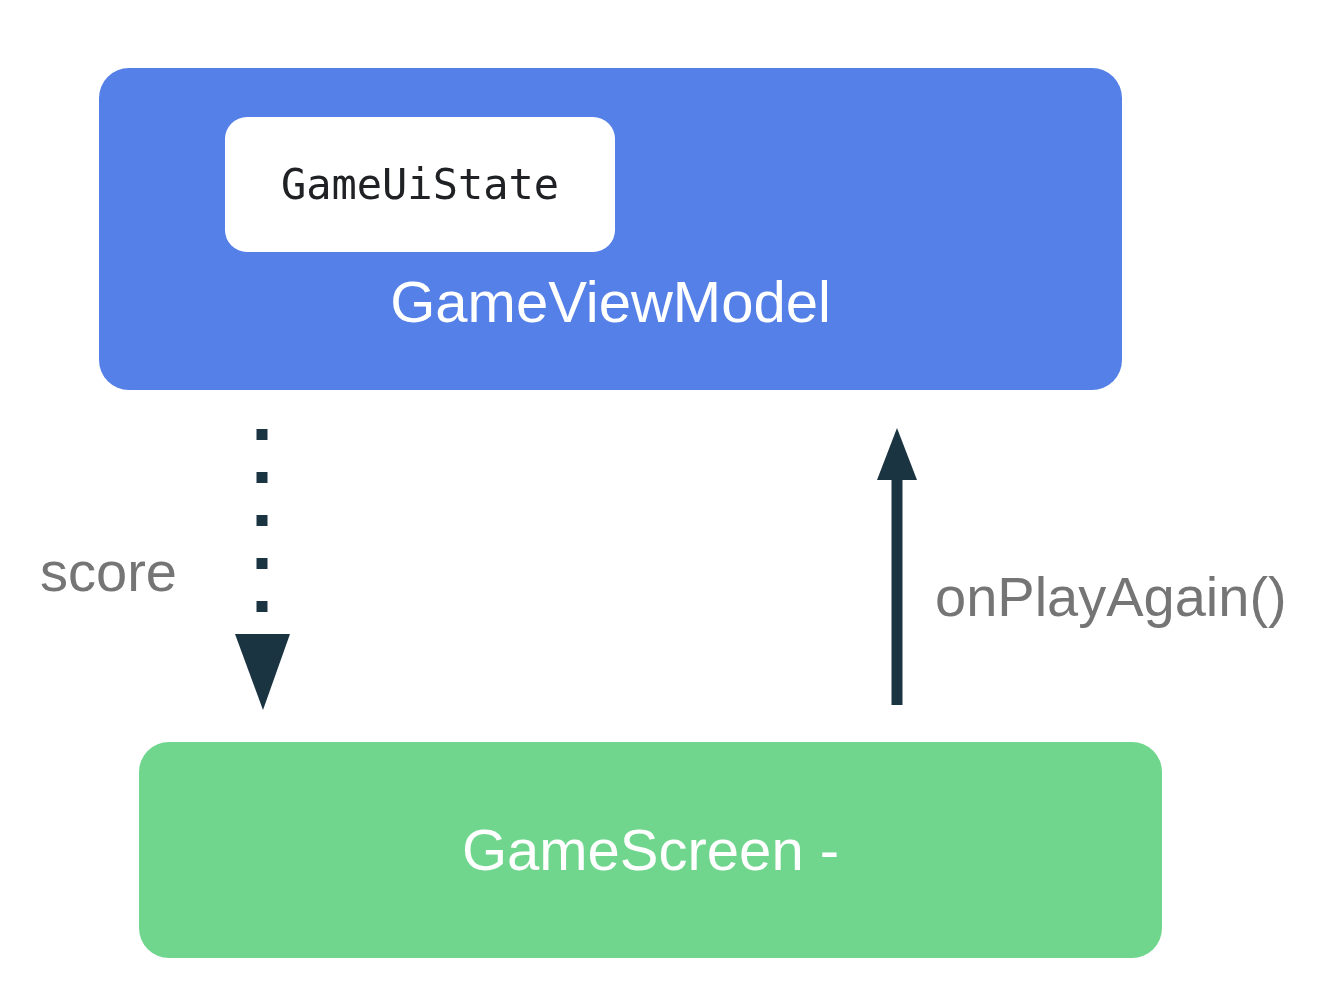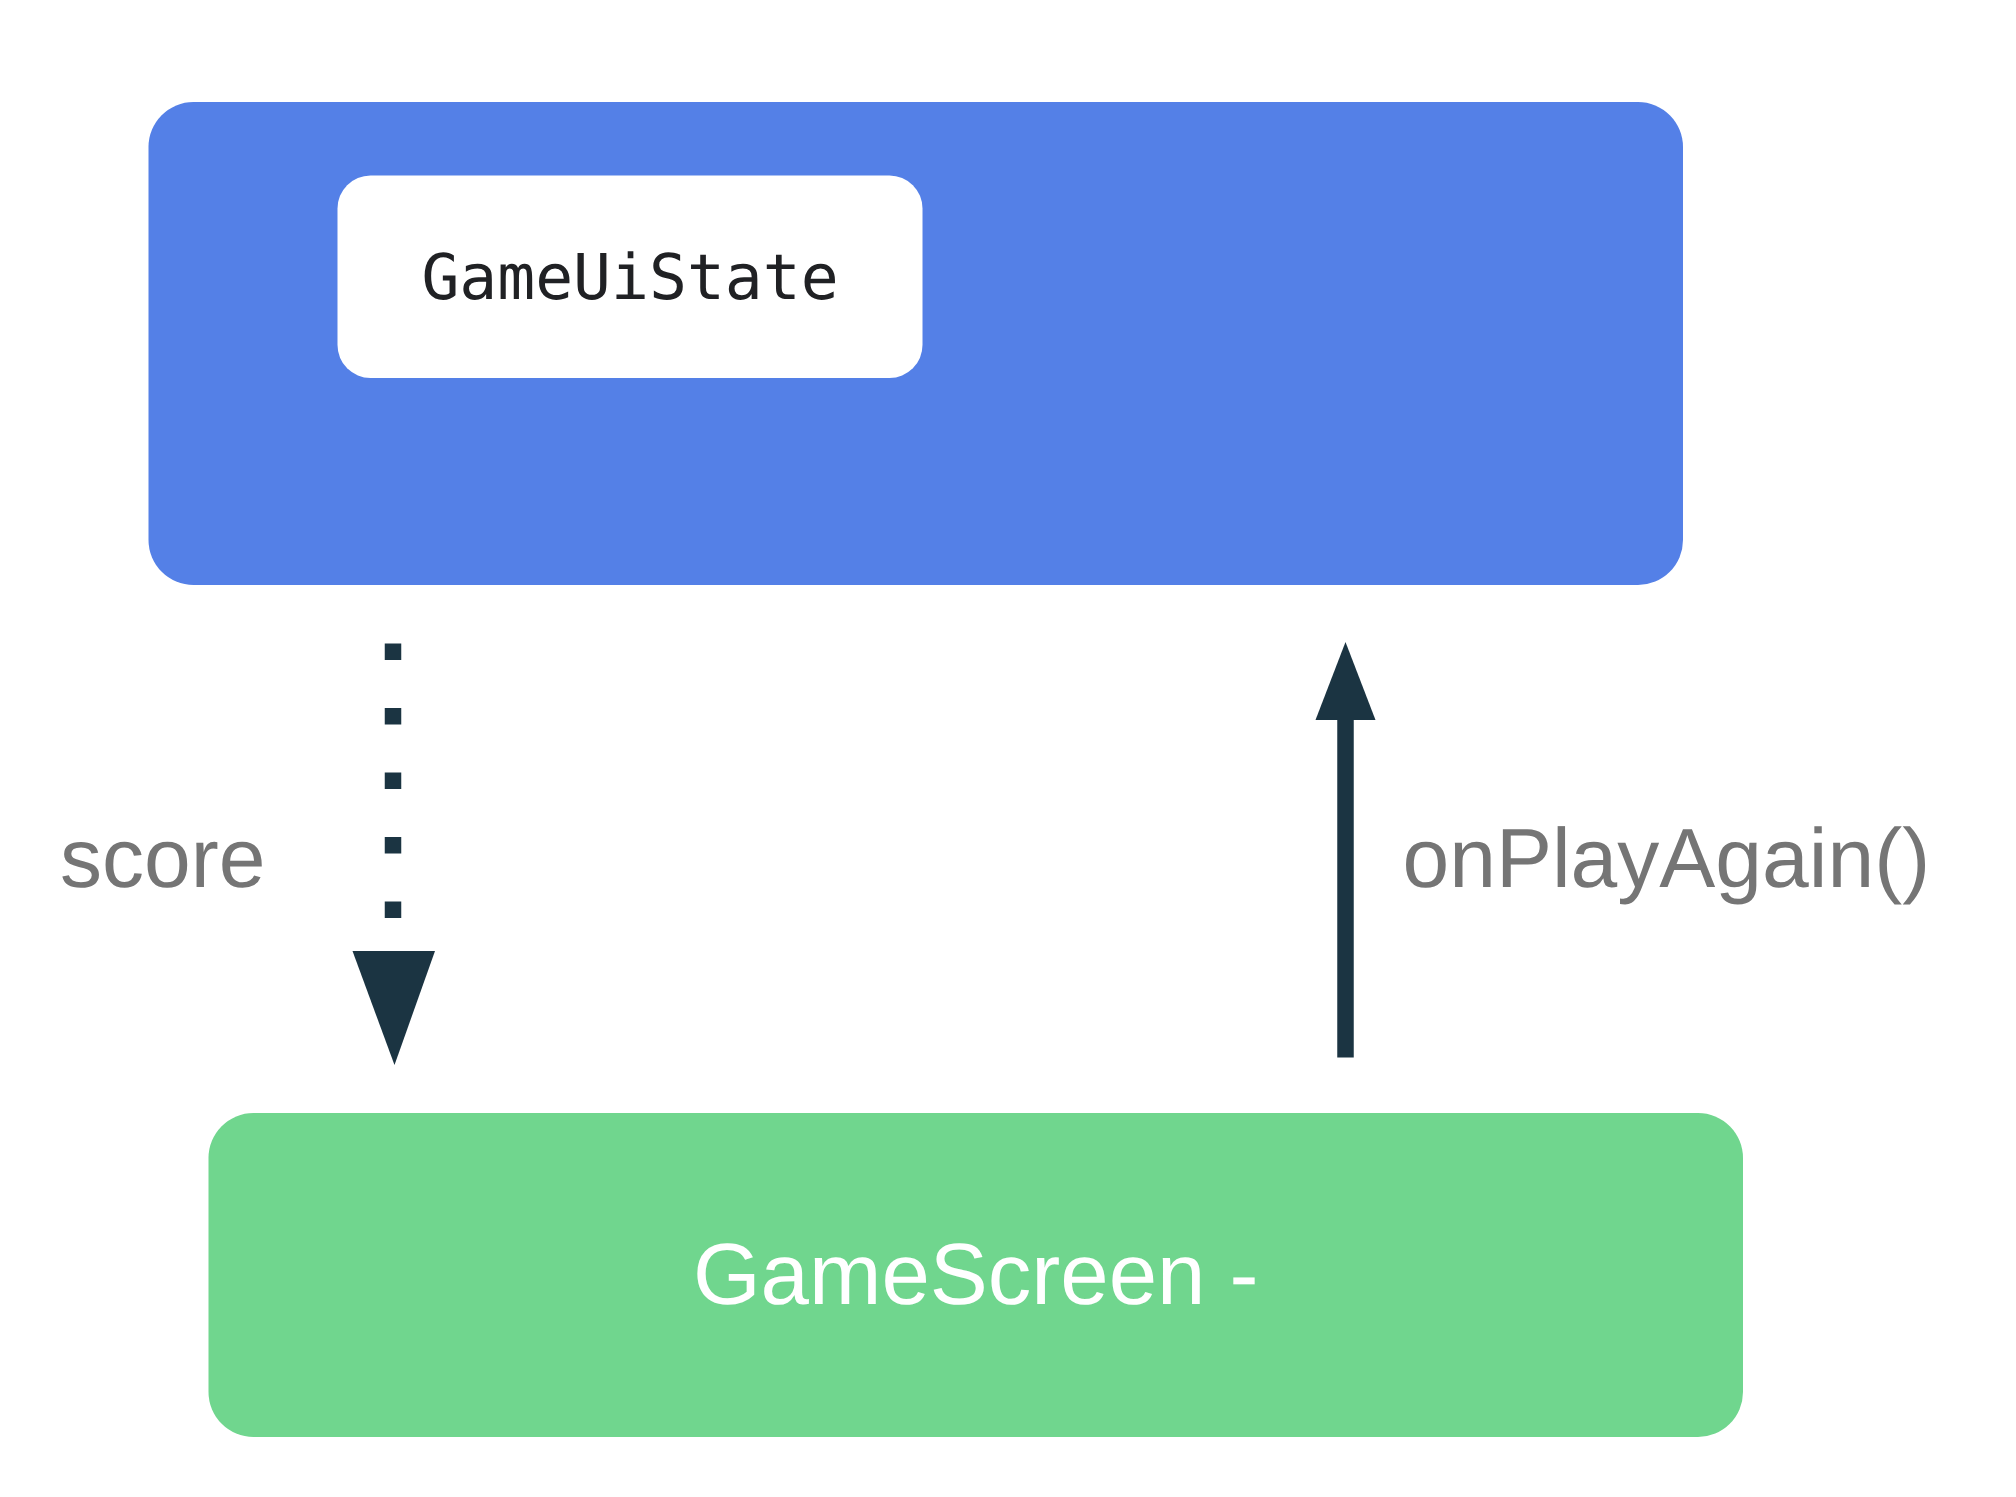--- a/index.html
+++ b/index.html
@@ -104,32 +104,35 @@
     white-space: nowrap;
   }
   .label-score {
     left: 40px;
     width: 160px;
     top: 537px;
     text-align: left;
   }
   .label-onplayagain {
     left: 935px;
-    top: 537px;
+    top: 562px;
     text-align: left;
   }
 </style>
 </head>
 <body>
 
 <div class="canvas">
 
   <div class="vm-box">
     <div class="chip">
       <span class="chip-label">GameUiState</span>
+    </div>
+    <div class="vm-title-wrap">
+      <span class="vm-title">GameViewModel</span>
     </div>
   </div>
 
   <svg class="arrow-layer" viewBox="0 0 1344 998">
 
     <line x1="262" y1="429" x2="262" y2="613" stroke-width="11" stroke-dasharray="11 32" stroke="#1b3442"></line>
     <polygon points="235,634 290,634 263,710" fill="#1b3442"></polygon>
 
     <line x1="897" y1="478" x2="897" y2="705" stroke-width="11" stroke="#1b3442"></line>
     <polygon points="897,428 877,480 917,480" fill="#1b3442"></polygon>

